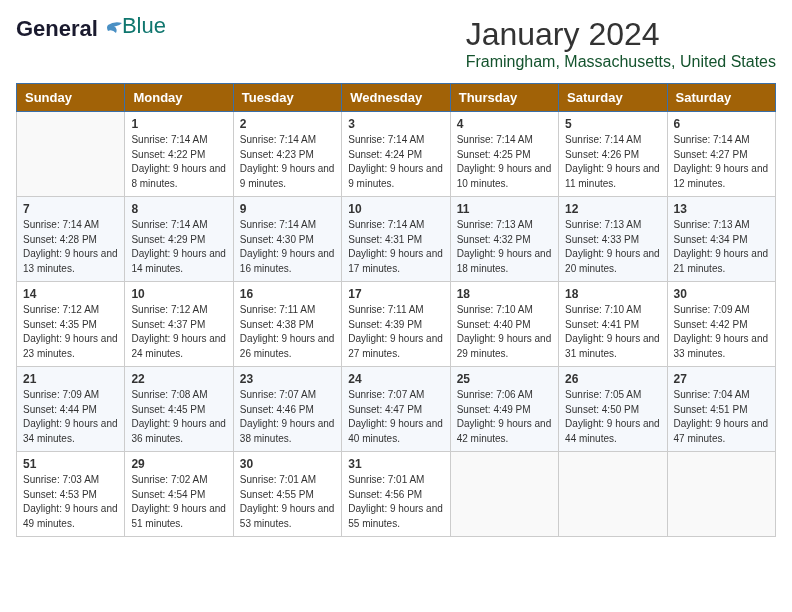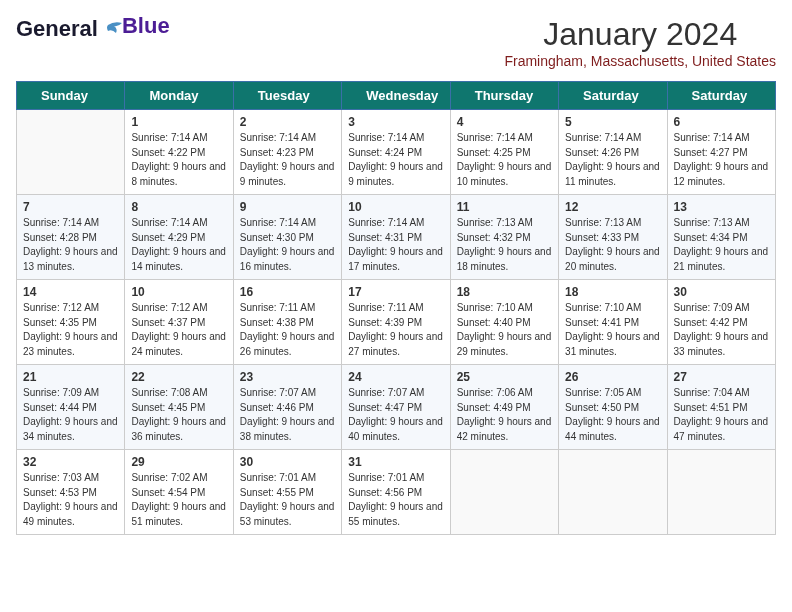--- a/index.html
+++ b/index.html
@@ -15,42 +15,42 @@
       justify-content: space-between;
       align-items: flex-start;
       margin-bottom: 12px;
     }
     .logo {
       display: flex;
       flex-direction: row;
       align-items: center;
     }
     .title-block {
-      text-align: center;
+      text-align: left;
       margin-left: 8px;
     }
     .month-title {
       font-size: 32px;
       color: #333;
       font-weight: normal;
     }
     .location {
-      font-size: 14px;
-      color: #7f1d1d;
+      font-size: 16px;
+      color: #14532d;
     }
     table {
       width: 100%;
       border-collapse: collapse;
       table-layout: fixed;
     }
     th {
-      background-color: #0f766e;
+      background-color: #a16207;
       color: white;
       text-align: left;
-      padding: 6px 24px;
+      padding: 6px 8px;
       font-size: 13px;
       font-weight: bold;
       border: 1px solid #3a6fa8;
       margin-top: 20px;
     }
     td {
       border: 1px solid #ccc;
       vertical-align: top;
       padding: 5px 6px;
       font-size: 10.5px;
@@ -83,21 +83,21 @@
 <body>
 
 <div class="header">
   <div class="logo">
     <div style="display:flex; align-items:center; gap:2px;">
       <span style="font-size:22px; font-weight:bold; color:#1a1a2e;">General</span>
       <svg width="22" height="16" viewBox="0 0 22 16">
         <path d="M8 4 Q14 0 22 2 Q18 6 14 5 Q18 8 16 12 Q12 8 8 10 Q6 6 8 4Z" fill="#4a90c4"></path>
       </svg>
     </div>
-    <span style="font-size:22px; font-weight:bold; color:#4c1d95; margin-top:-6px;">Blue</span>
+    <span style="font-size:22px; font-weight:normal; color:#0f766e; margin-top:-6px;">Blue</span>
   </div>
   <div class="title-block">
     <div class="month-title">January 2024</div>
     <div class="location">Framingham, Massachusetts, United States</div>
   </div>
 </div>
 
 <table>
   <thead>
     <tr>
@@ -223,21 +223,21 @@
           <span class="day-num">26</span>
           <div class="day-info">Sunrise: 7:05 AM<br>Sunset: 4:50 PM<br>Daylight: 9 hours and 44 minutes.</div>
         </td>
         <td>
           <span class="day-num">27</span>
           <div class="day-info">Sunrise: 7:04 AM<br>Sunset: 4:51 PM<br>Daylight: 9 hours and 47 minutes.</div>
         </td>
       </tr>
       <tr>
         <td>
-          <span class="day-num">32</span>
+          <span class="day-num">51</span>
           <div class="day-info">Sunrise: 7:03 AM<br>Sunset: 4:53 PM<br>Daylight: 9 hours and 49 minutes.</div>
         </td>
         <td>
           <span class="day-num">29</span>
           <div class="day-info">Sunrise: 7:02 AM<br>Sunset: 4:54 PM<br>Daylight: 9 hours and 51 minutes.</div>
         </td>
         <td>
           <span class="day-num">30</span>
           <div class="day-info">Sunrise: 7:01 AM<br>Sunset: 4:55 PM<br>Daylight: 9 hours and 53 minutes.</div>
         </td>

